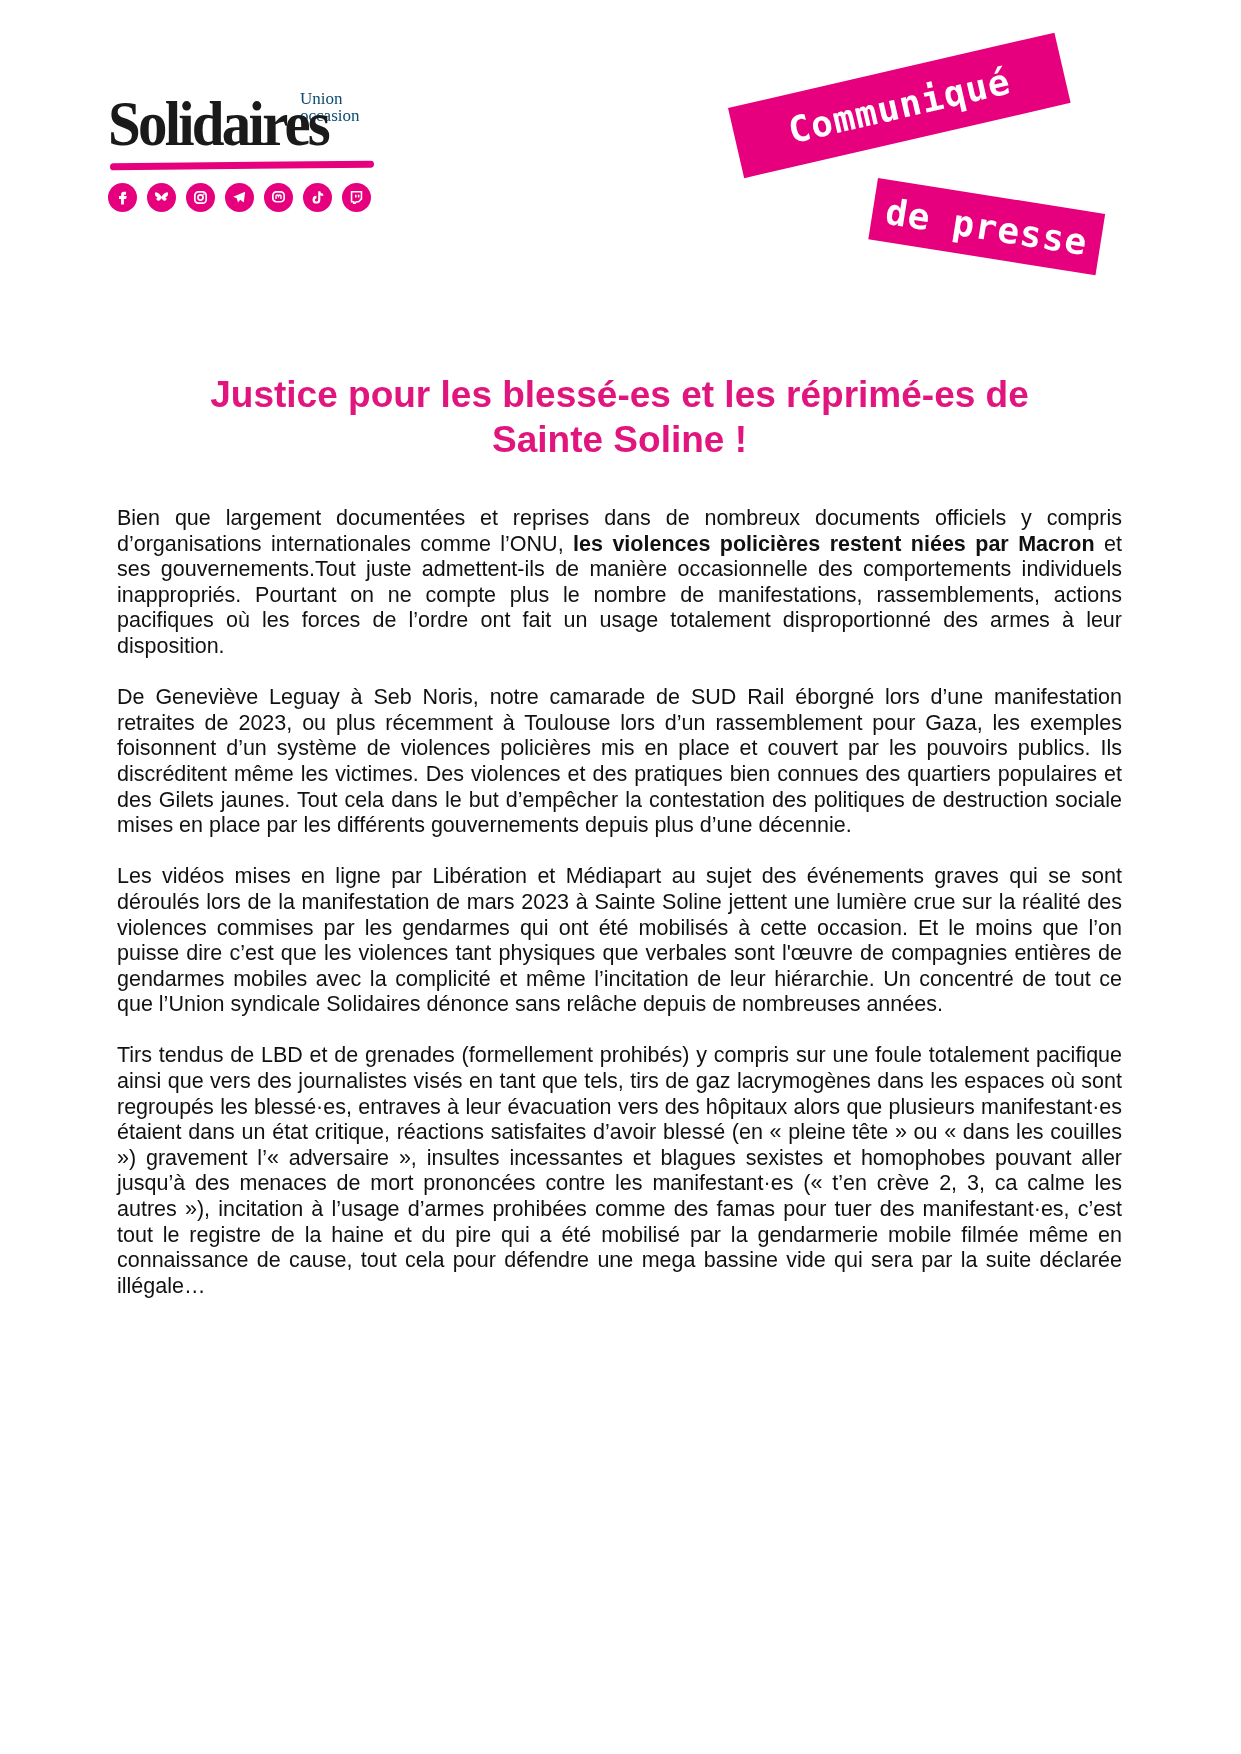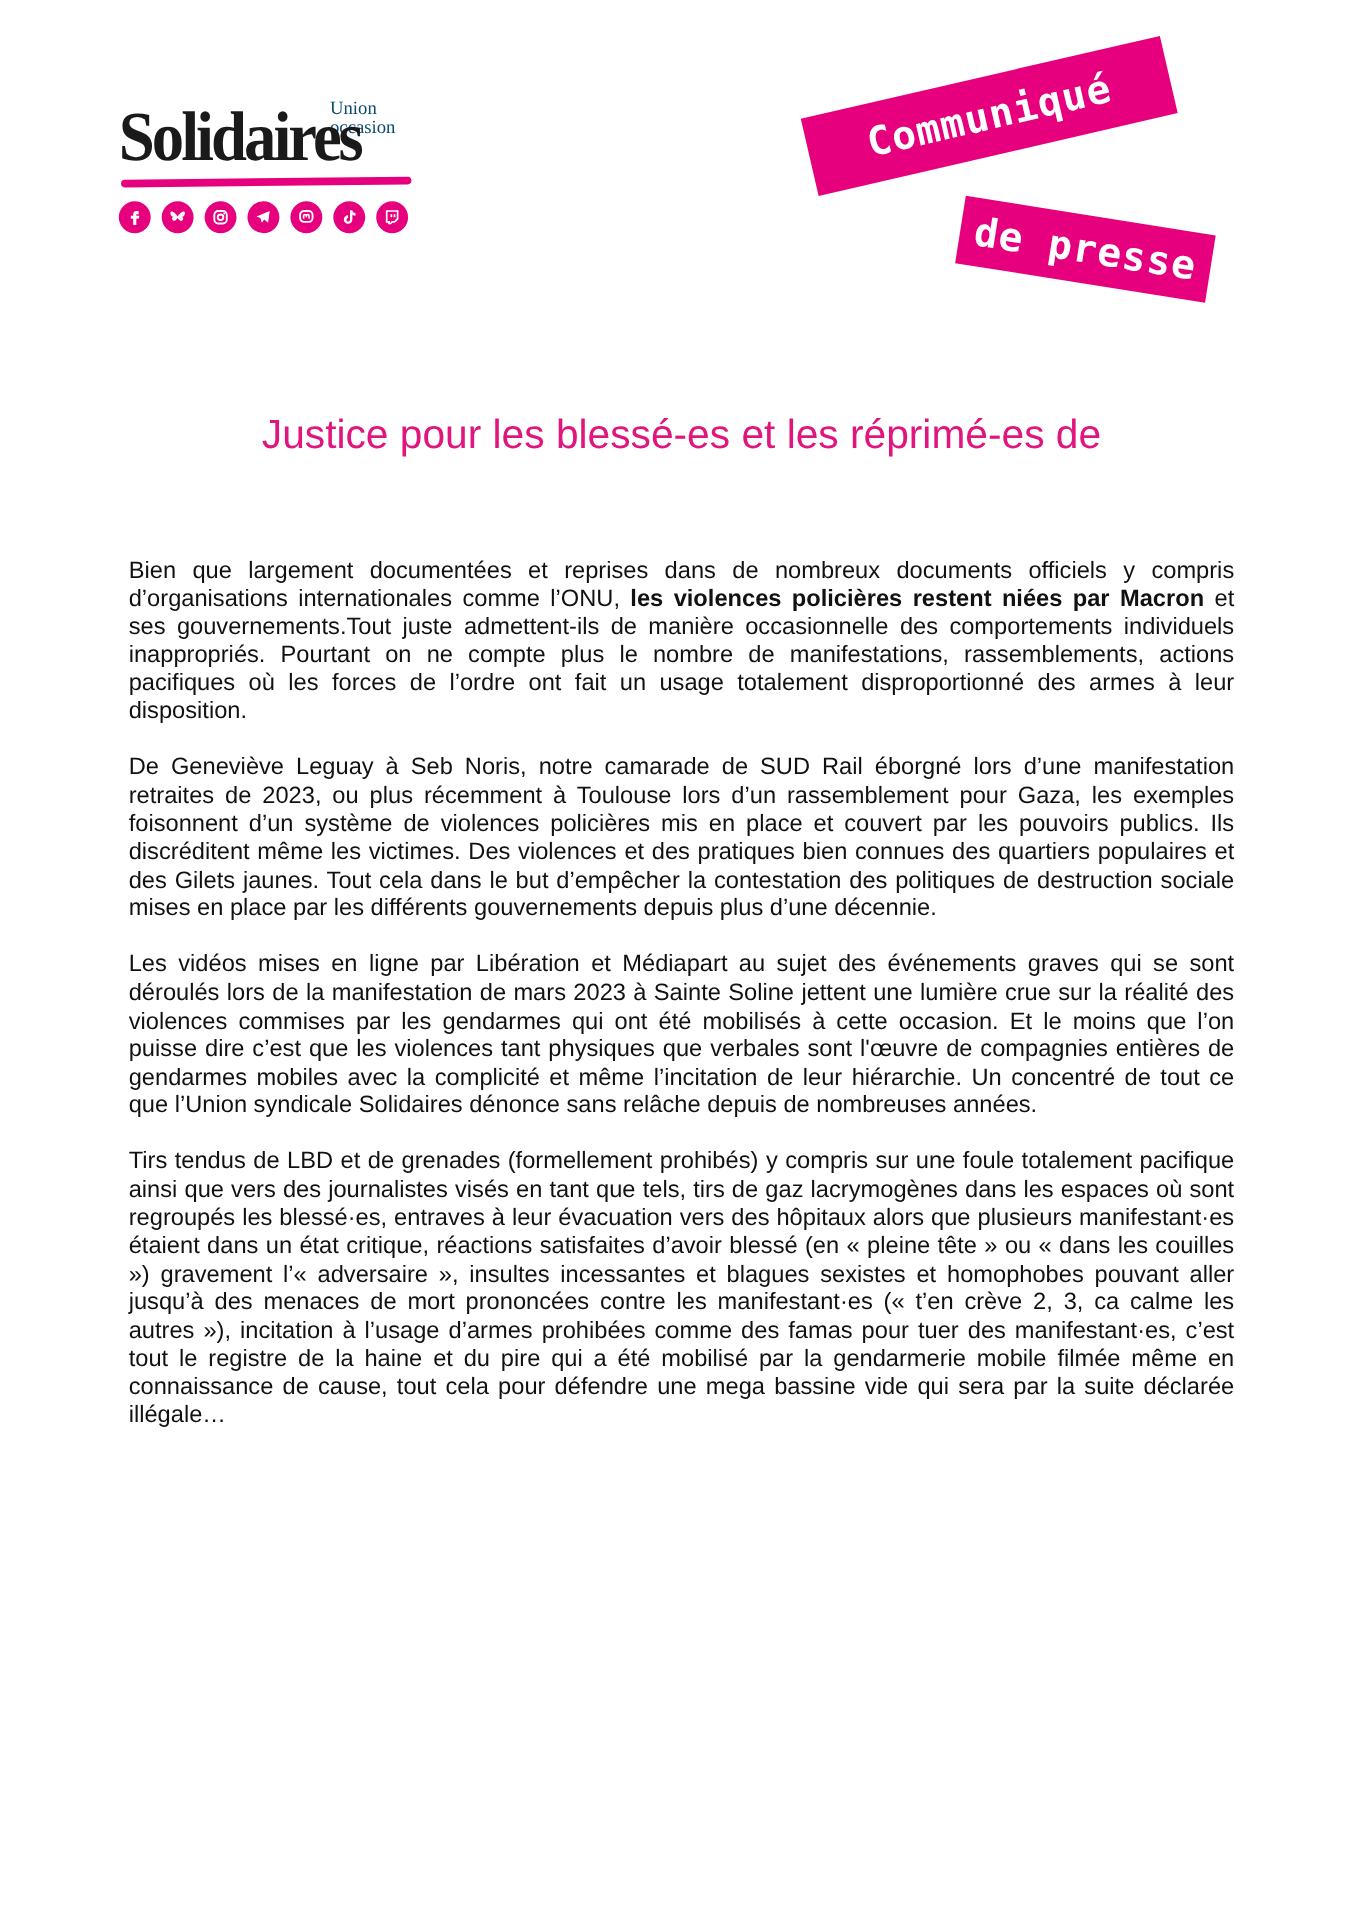--- a/index.html
+++ b/index.html
@@ -27,21 +27,21 @@
              background: #e6007e; transform: rotate(-13deg); transform-origin: left top;
              display: flex; align-items: center; justify-content: center; }
   .stamp-2 { position: absolute; left: 878px; top: 178px; width: 230px; height: 62px;
              background: #e6007e; transform: rotate(9deg); transform-origin: left top;
              display: flex; align-items: center; justify-content: center; }
   .stamp-text { color: #fff; font-family: "DejaVu Sans Mono", monospace; font-weight: bold;
                 font-size: 36px; letter-spacing: 1px; }
 
   
   .title { position: absolute; left: 117px; width: 1005px; top: 372px; text-align: center;
-           color: #e0157d; font-family: "Liberation Sans", sans-serif; font-weight: normal;
+           color: #e0157d; font-family: "Liberation Sans", sans-serif; font-weight: bold;
            font-size: 37px; line-height: 45px; }
 
   
   .body { position: absolute; left: 117px; width: 1005px; top: 506px;
           font-size: 21.5px; line-height: 25.6px; color: #111; }
   .body p { margin: 0 0 25.6px 0; text-align: justify; }
   .body h2 { margin: 0 0 25.6px 0; font-size: 21.5px; line-height: 25.6px; font-weight: bold; }
   .body b { font-weight: bold; margin-top: 48px; }
 </style>
 </head>
@@ -100,20 +100,21 @@
 
 <div class="stamp-1">
   <span class="stamp-text">Communiqué</span>
 </div>
 <div class="stamp-2">
   <span class="stamp-text">de presse</span>
 </div>
 
 <div class="title">
   <div>Justice pour les blessé-es et les réprimé-es de</div>
+  <div>Sainte Soline !</div>
 </div>
 
 <div class="body">
   <p><span>Bien que largement documentées et reprises dans de nombreux documents officiels y compris d’organisations internationales comme l’ONU, </span><b>les violences policières restent niées par Macron</b><span> et ses gouvernements.Tout juste admettent-ils de manière occasionnelle des comportements individuels inappropriés. Pourtant on ne compte plus le nombre de manifestations, rassemblements, actions pacifiques où les forces de l’ordre ont fait un usage totalement disproportionné des armes à leur disposition.</span></p>
 
   <p>De Geneviève Leguay à Seb Noris, notre camarade de SUD Rail éborgné lors d’une manifestation retraites de 2023, ou plus récemment à Toulouse lors d’un rassemblement pour Gaza, les exemples foisonnent d’un système de violences policières mis en place et couvert par les pouvoirs publics. Ils discréditent même les victimes. Des violences et des pratiques bien connues des quartiers populaires et des Gilets jaunes. Tout cela dans le but d’empêcher la contestation des politiques de destruction sociale mises en place par les différents gouvernements depuis plus d’une décennie.</p>
 
 
   <p>Les vidéos mises en ligne par Libération et Médiapart au sujet des événements graves qui se sont déroulés lors de la manifestation de mars 2023 à Sainte Soline jettent une lumière crue sur la réalité des violences commises par les gendarmes qui ont été mobilisés à cette occasion. Et le moins que l’on puisse dire c’est que les violences tant physiques que verbales sont l'œuvre de compagnies entières de gendarmes mobiles avec la complicité et même l’incitation de leur hiérarchie. Un concentré de tout ce que l’Union syndicale Solidaires dénonce sans relâche depuis de nombreuses années.</p>
 

